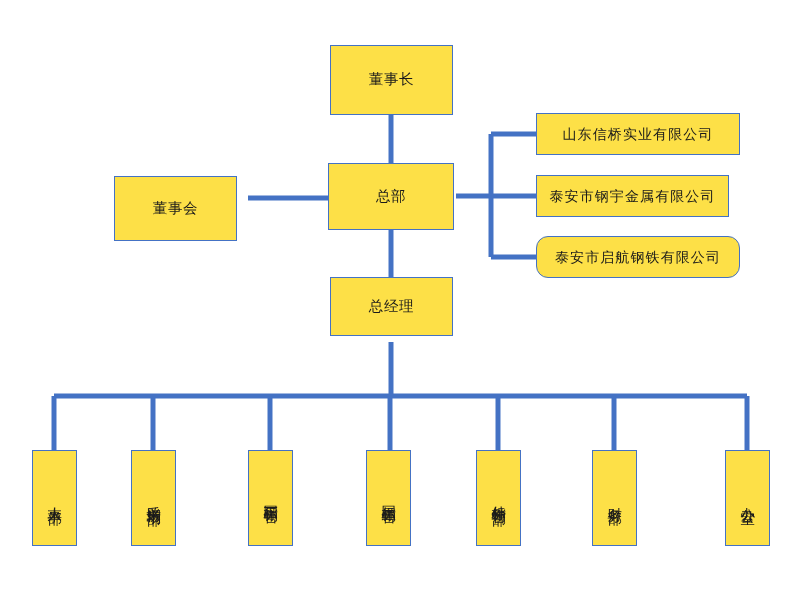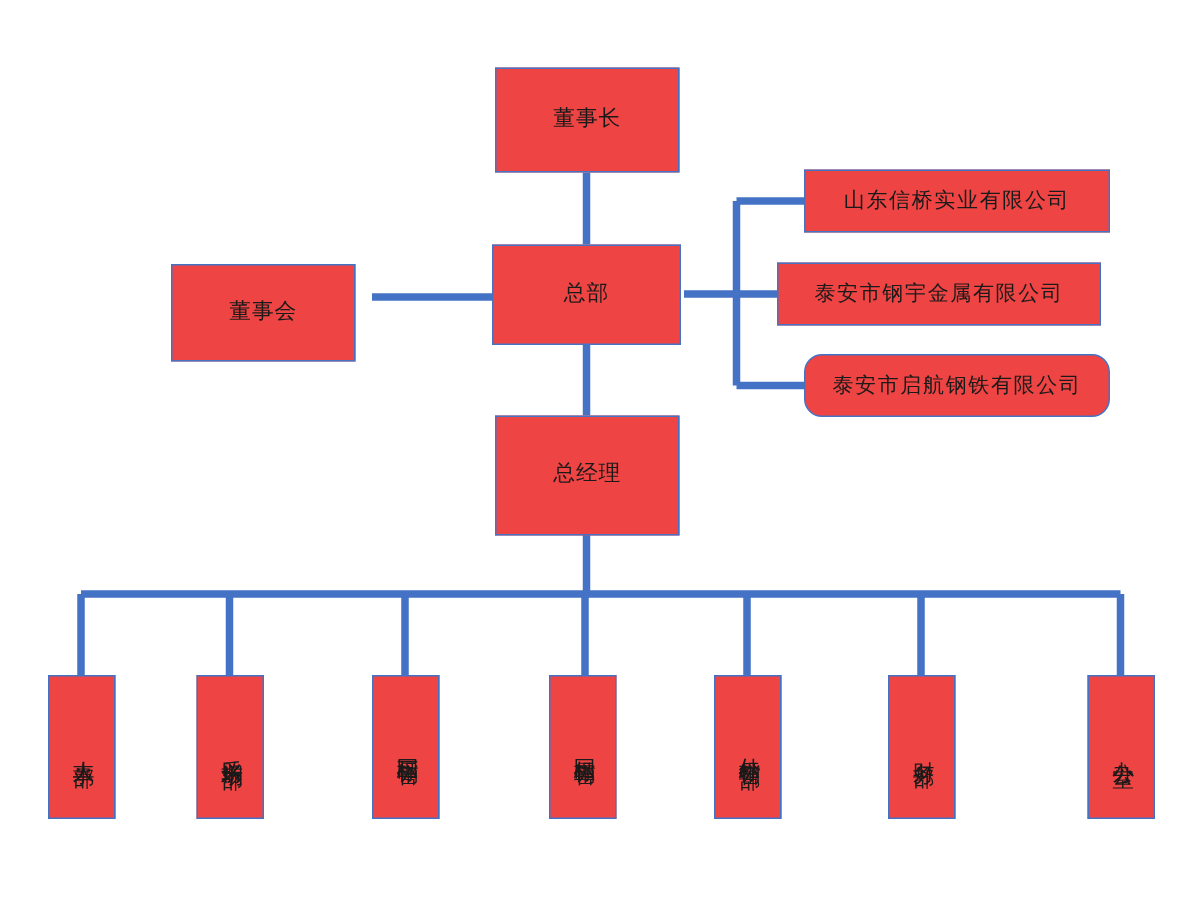--- a/index.html
+++ b/index.html
@@ -23,21 +23,21 @@
     position: absolute;
     left: 0;
     top: 0;
     width: 800px;
     height: 598px;
     pointer-events: none;
   }
   .node {
     position: absolute;
     box-sizing: border-box;
-    background: #ef4444;
+    background: #fde047;
     border: 1px solid #4472C4;
     display: flex;
     align-items: center;
     justify-content: center;
     z-index: 3;
   }
   .node-label {
     color: #1a1a1a;
     text-align: center;
     line-height: 1.18;
@@ -97,29 +97,29 @@
   </div>
 
   <div class="node node-horizontal" style="left: 114px; top: 166px; width: 123px; height: 65px; margin-top: 10px;">
     <span class="node-label">董事会</span>
   </div>
 
   <div class="node node-horizontal" style="left: 328px; top: 163px; width: 126px; height: 67px;">
     <span class="node-label">总部</span>
   </div>
 
-  <div class="node node-horizontal" style="left: 330px; top: 277px; width: 123px; height: 80px; align-items: center;">
+  <div class="node node-horizontal" style="left: 330px; top: 277px; width: 123px; height: 59px; align-items: center;">
     <span class="node-label">总经理</span>
   </div>
 
   <div id="subsidiary-group">
       <div class="node node-subsidiary" style="left: 536px; top: 113px; width: 204px; height: 42px;">
         <span class="node-label">山东信桥实业有限公司</span>
       </div>
-      <div class="node node-subsidiary" style="left: 518px; top: 175px; width: 216px; height: 42px;">
+      <div class="node node-subsidiary" style="left: 536px; top: 175px; width: 193px; height: 42px;">
         <span class="node-label">泰安市钢宇金属有限公司</span>
       </div>
       <div class="node node-subsidiary" style="left: 536px; top: 236px; width: 204px; height: 42px; border-radius: 12px;">
         <span class="node-label">泰安市启航钢铁有限公司</span>
       </div>
     </div>
 
   <div id="department-group">
       <div class="node node-vertical" style="left: 32px; top: 450px; width: 45px; height: 96px;">
         <span class="node-label">人事部</span>

